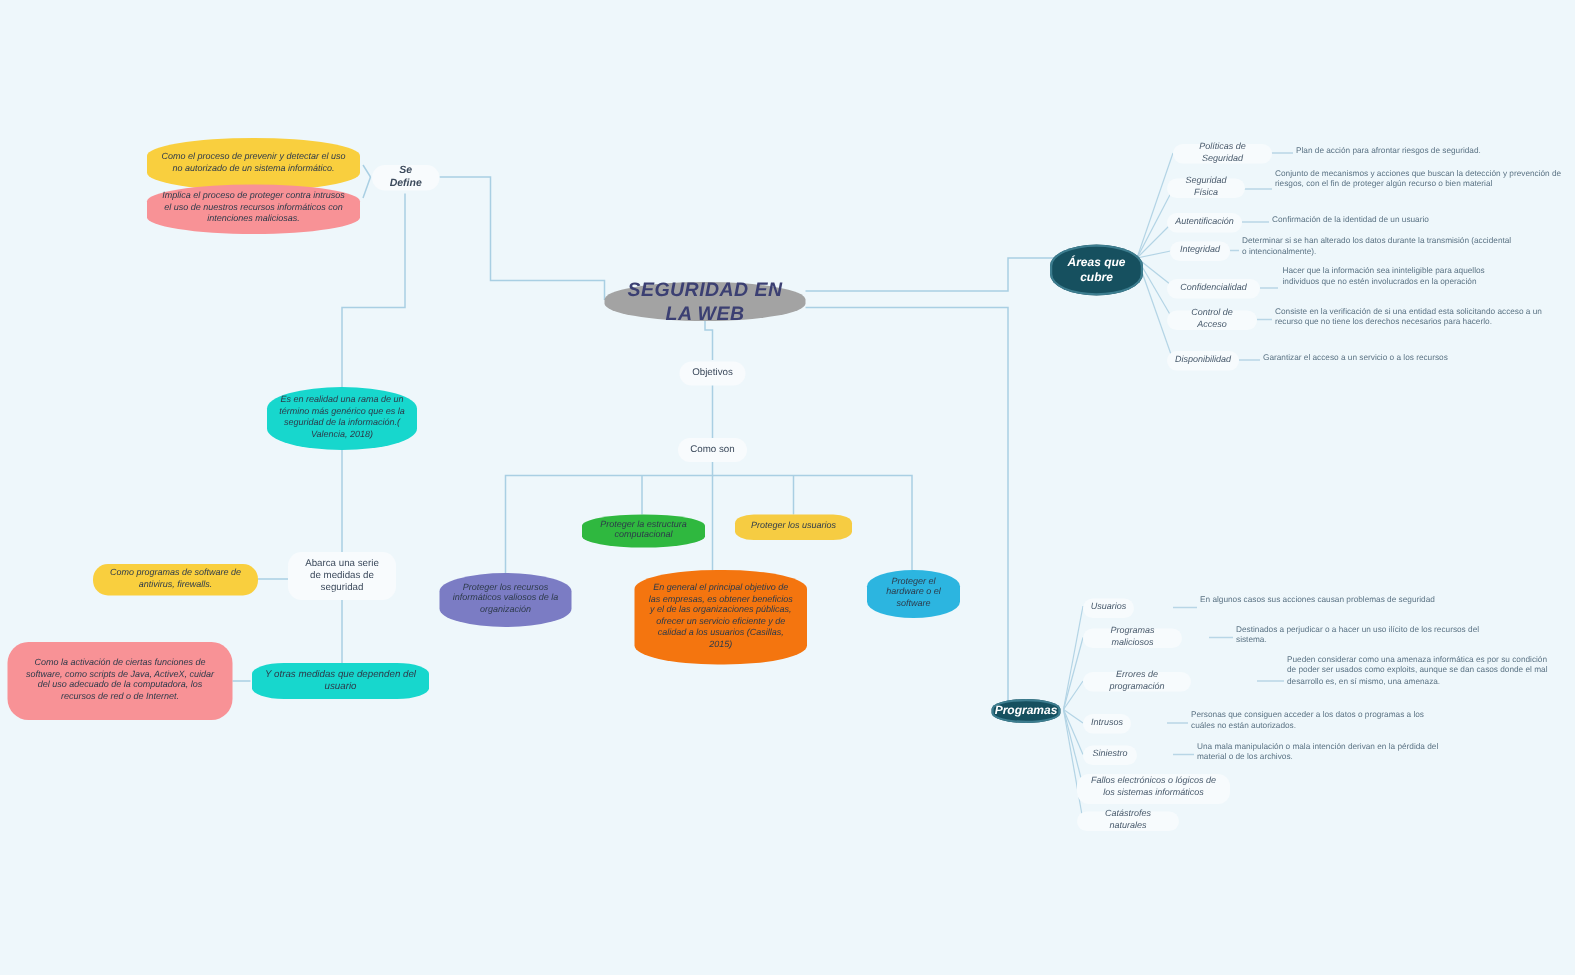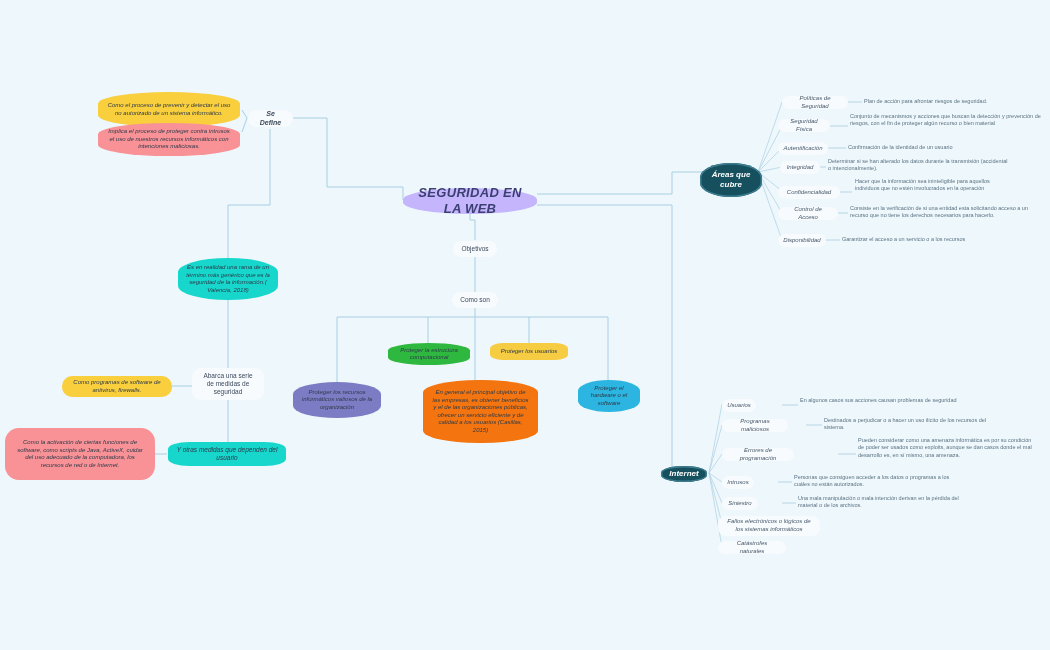--- a/index.html
+++ b/index.html
@@ -32,21 +32,21 @@
   .pill{ border-radius:9px; }
   .plain{
     background:#f8fbfd;
     border-radius:9px;
     font-style:normal;
     color:#3c4a5c;
   }
 
   
   .root{
-    background:#c4b5fd;
+    background:#a3a3a3;
     color:#3b3f72;
     font-weight:bold;
     font-style:italic;
     font-size:13px;
     letter-spacing:.3px;
     border-radius:50% / 45%;
   }
   .dark{
     background:#16505f;
     color:#ffffff;
@@ -208,21 +208,21 @@
 
   <div class="leaf" style="left:778px;top:186px;width:62px;height:13px;font-size:6px;">Confidencialidad</div>
   <div class="desc" style="left:855px;top:178px;width:160px;font-size:5.5px;">Hacer que la información sea ininteligible para aquellos individuos que no estén involucrados en la operación</div>
 
   <div class="leaf" style="left:778px;top:207px;width:60px;height:13px;font-size:6px;">Control de Acceso</div>
   <div class="desc" style="left:850px;top:205px;width:192px;font-size:5.5px;">Consiste en la verificación de si una entidad  esta solicitando acceso a un recurso que no tiene los derechos necesarios para hacerlo.</div>
 
   <div class="leaf" style="left:778px;top:234px;width:48px;height:13px;font-size:6px;">Disponibilidad</div>
   <div class="desc" style="left:842px;top:236px;width:200px;font-size:5.5px;">Garantizar el acceso a un servicio o a los recursos</div>
 
-  <div class="node dark" style="left:661px;top:466px;width:46px;height:16px;">Internet</div>
+  <div class="node dark" style="left:661px;top:466px;width:46px;height:16px;">Programas</div>
 
   <div class="leaf" style="left:722px;top:399px;width:34px;height:13px;font-size:6px;">Usuarios</div>
   <div class="desc" style="left:800px;top:397px;width:160px;font-size:5.5px;">En algunos casos sus acciones causan problemas de seguridad</div>
 
   <div class="leaf" style="left:722px;top:419px;width:66px;height:13px;font-size:6px;">Programas maliciosos</div>
   <div class="desc" style="left:824px;top:417px;width:170px;font-size:5.5px;">Destinados a perjudicar o a hacer un uso ilícito de los recursos del sistema.</div>
 
   <div class="leaf" style="left:722px;top:448px;width:72px;height:13px;font-size:6px;">Errores de programación</div>
   <div class="desc" style="left:858px;top:437px;width:180px;font-size:5.5px;">Pueden considerar como una amenaza informática es por su condición de poder ser usados como exploits, aunque se dan casos donde el mal desarrollo es, en sí mismo, una amenaza.</div>
 

